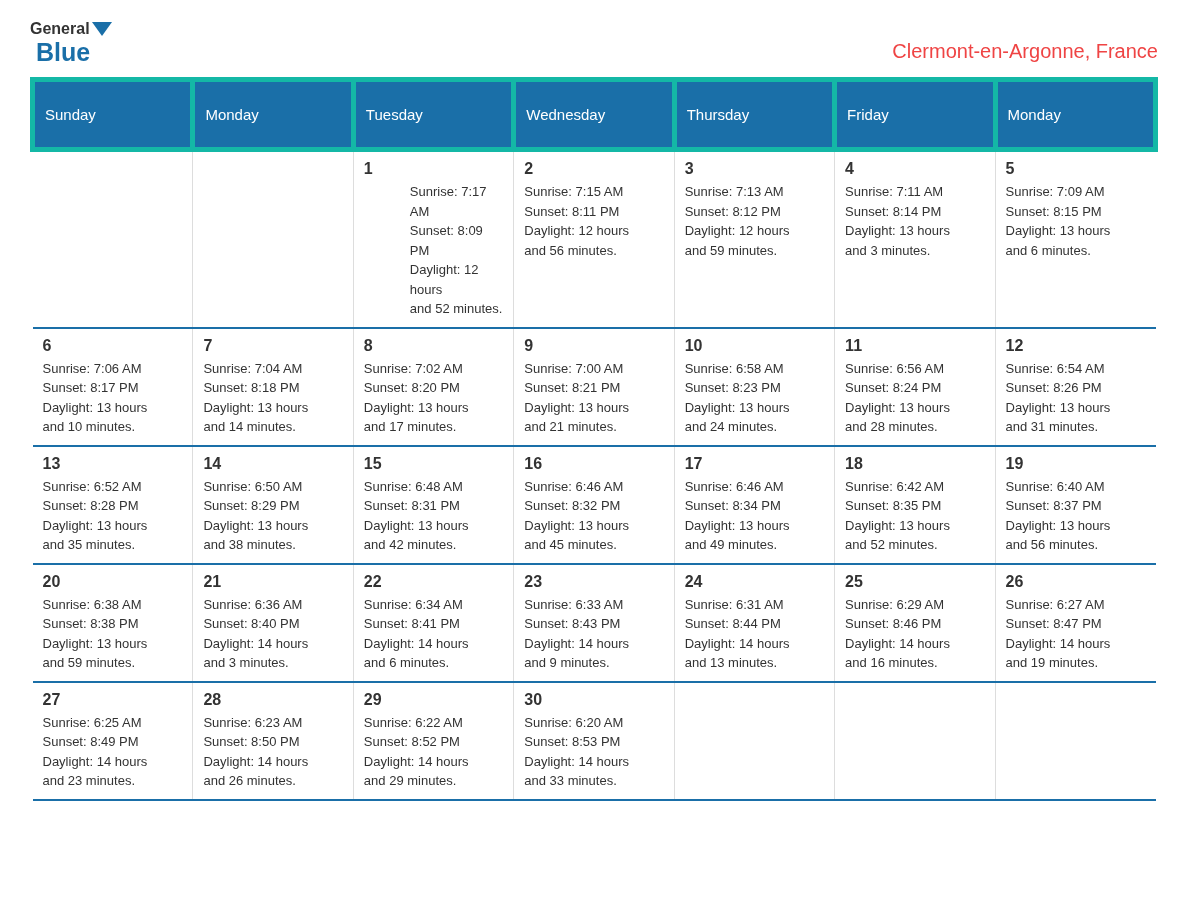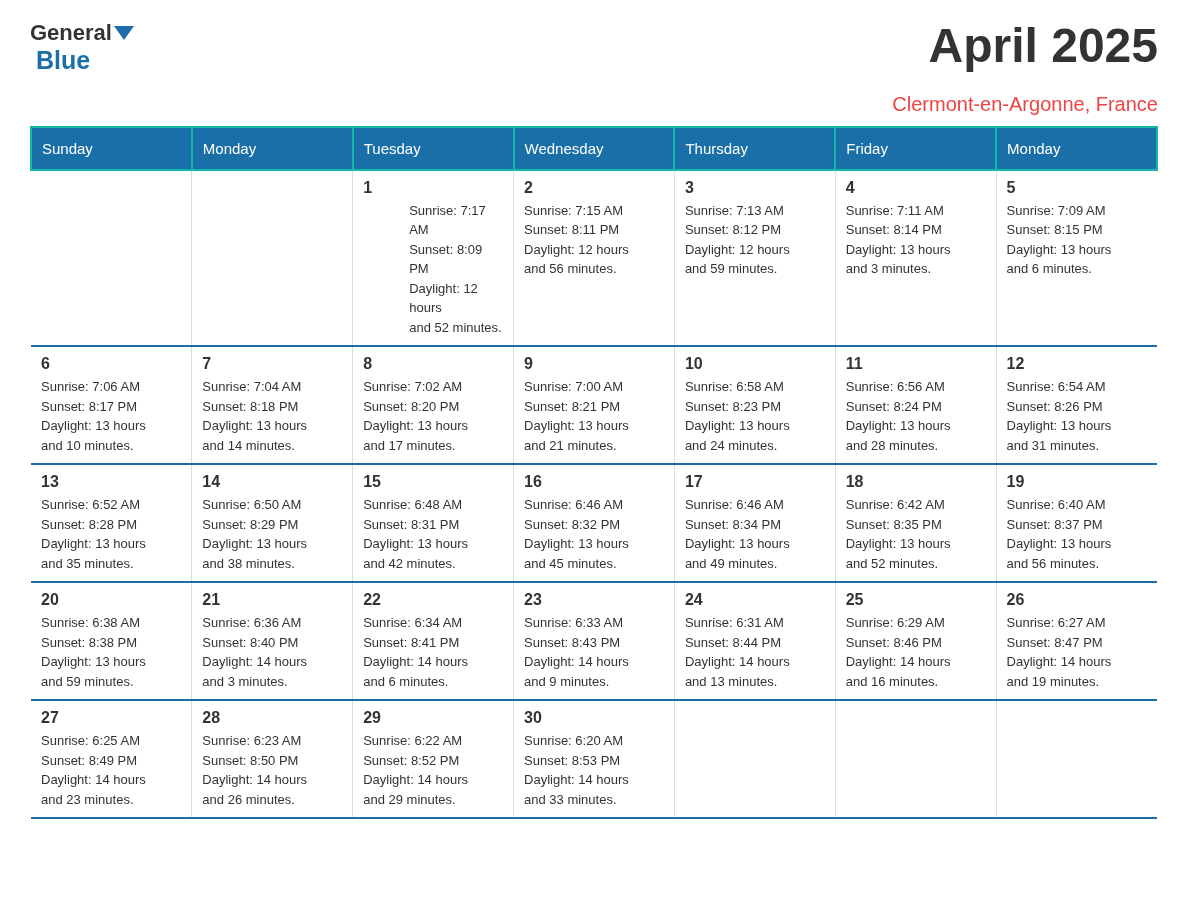--- a/index.html
+++ b/index.html
@@ -18,21 +18,21 @@
       margin-bottom: 10px;
     }
     .logo {
       display: flex;
       flex-direction: column;
       align-items: flex-start;
     }
     .logo-text {
       display: flex;
       align-items: center;
-      font-size: 22px;
+      font-size: 16px;
       font-weight: bold;
       color: #333;
     }
     .logo-general { color: #333; }
     .logo-arrow {
       width: 0;
       height: 0;
       border-left: 10px solid transparent;
       border-right: 10px solid transparent;
       border-top: 14px solid #1a6fa8;
@@ -64,23 +64,23 @@
       border-collapse: collapse;
       margin-top: 10px;
     }
     .calendar thead tr {
       background-color: #1a6fa8;
     }
     .calendar thead th {
       color: #fff;
       font-size: 15px;
       font-weight: normal;
-      padding: 12px 10px;
+      padding: 24px 10px;
       text-align: left;
-      border: 2px solid #14b8a6;
+      border: 5px solid #14b8a6;
       width: calc(100% / 7);
     }
     .calendar tbody tr {
       border-bottom: 2px solid #1a6fa8;
     }
     .calendar tbody td {
       vertical-align: top;
       padding: 8px 10px;
       border-right: 1px solid #ddd;
       width: calc(100% / 7);
@@ -114,21 +114,20 @@
   <div class="logo">
     <div class="logo-text">
       <span class="logo-general">General</span>
       <span class="logo-arrow"></span>
     </div>
     <div style="display:flex; align-items:center; margin-left: 4px;">
       <span class="logo-blue">Blue</span>
     </div>
   </div>
   <div class="title-block">
-    <div class="cal-title">April 2025</div>
     <div class="cal-subtitle">Clermont-en-Argonne, France</div>
   </div>
 </div>
 
 <table class="calendar">
   <thead>
     <tr>
     <th>Sunday</th>
         <th>Monday</th>
         <th>Tuesday</th>

